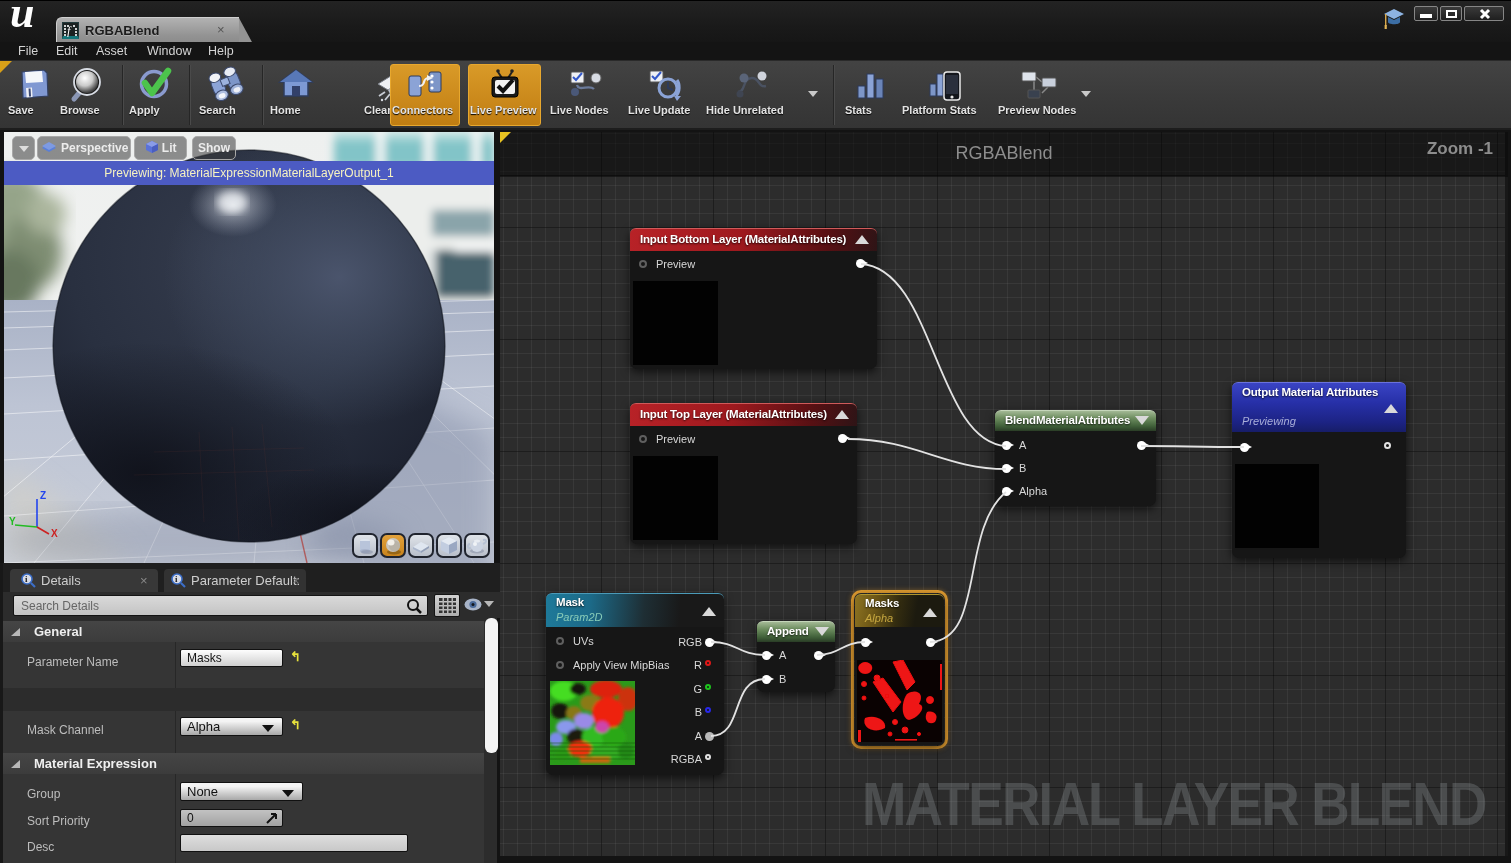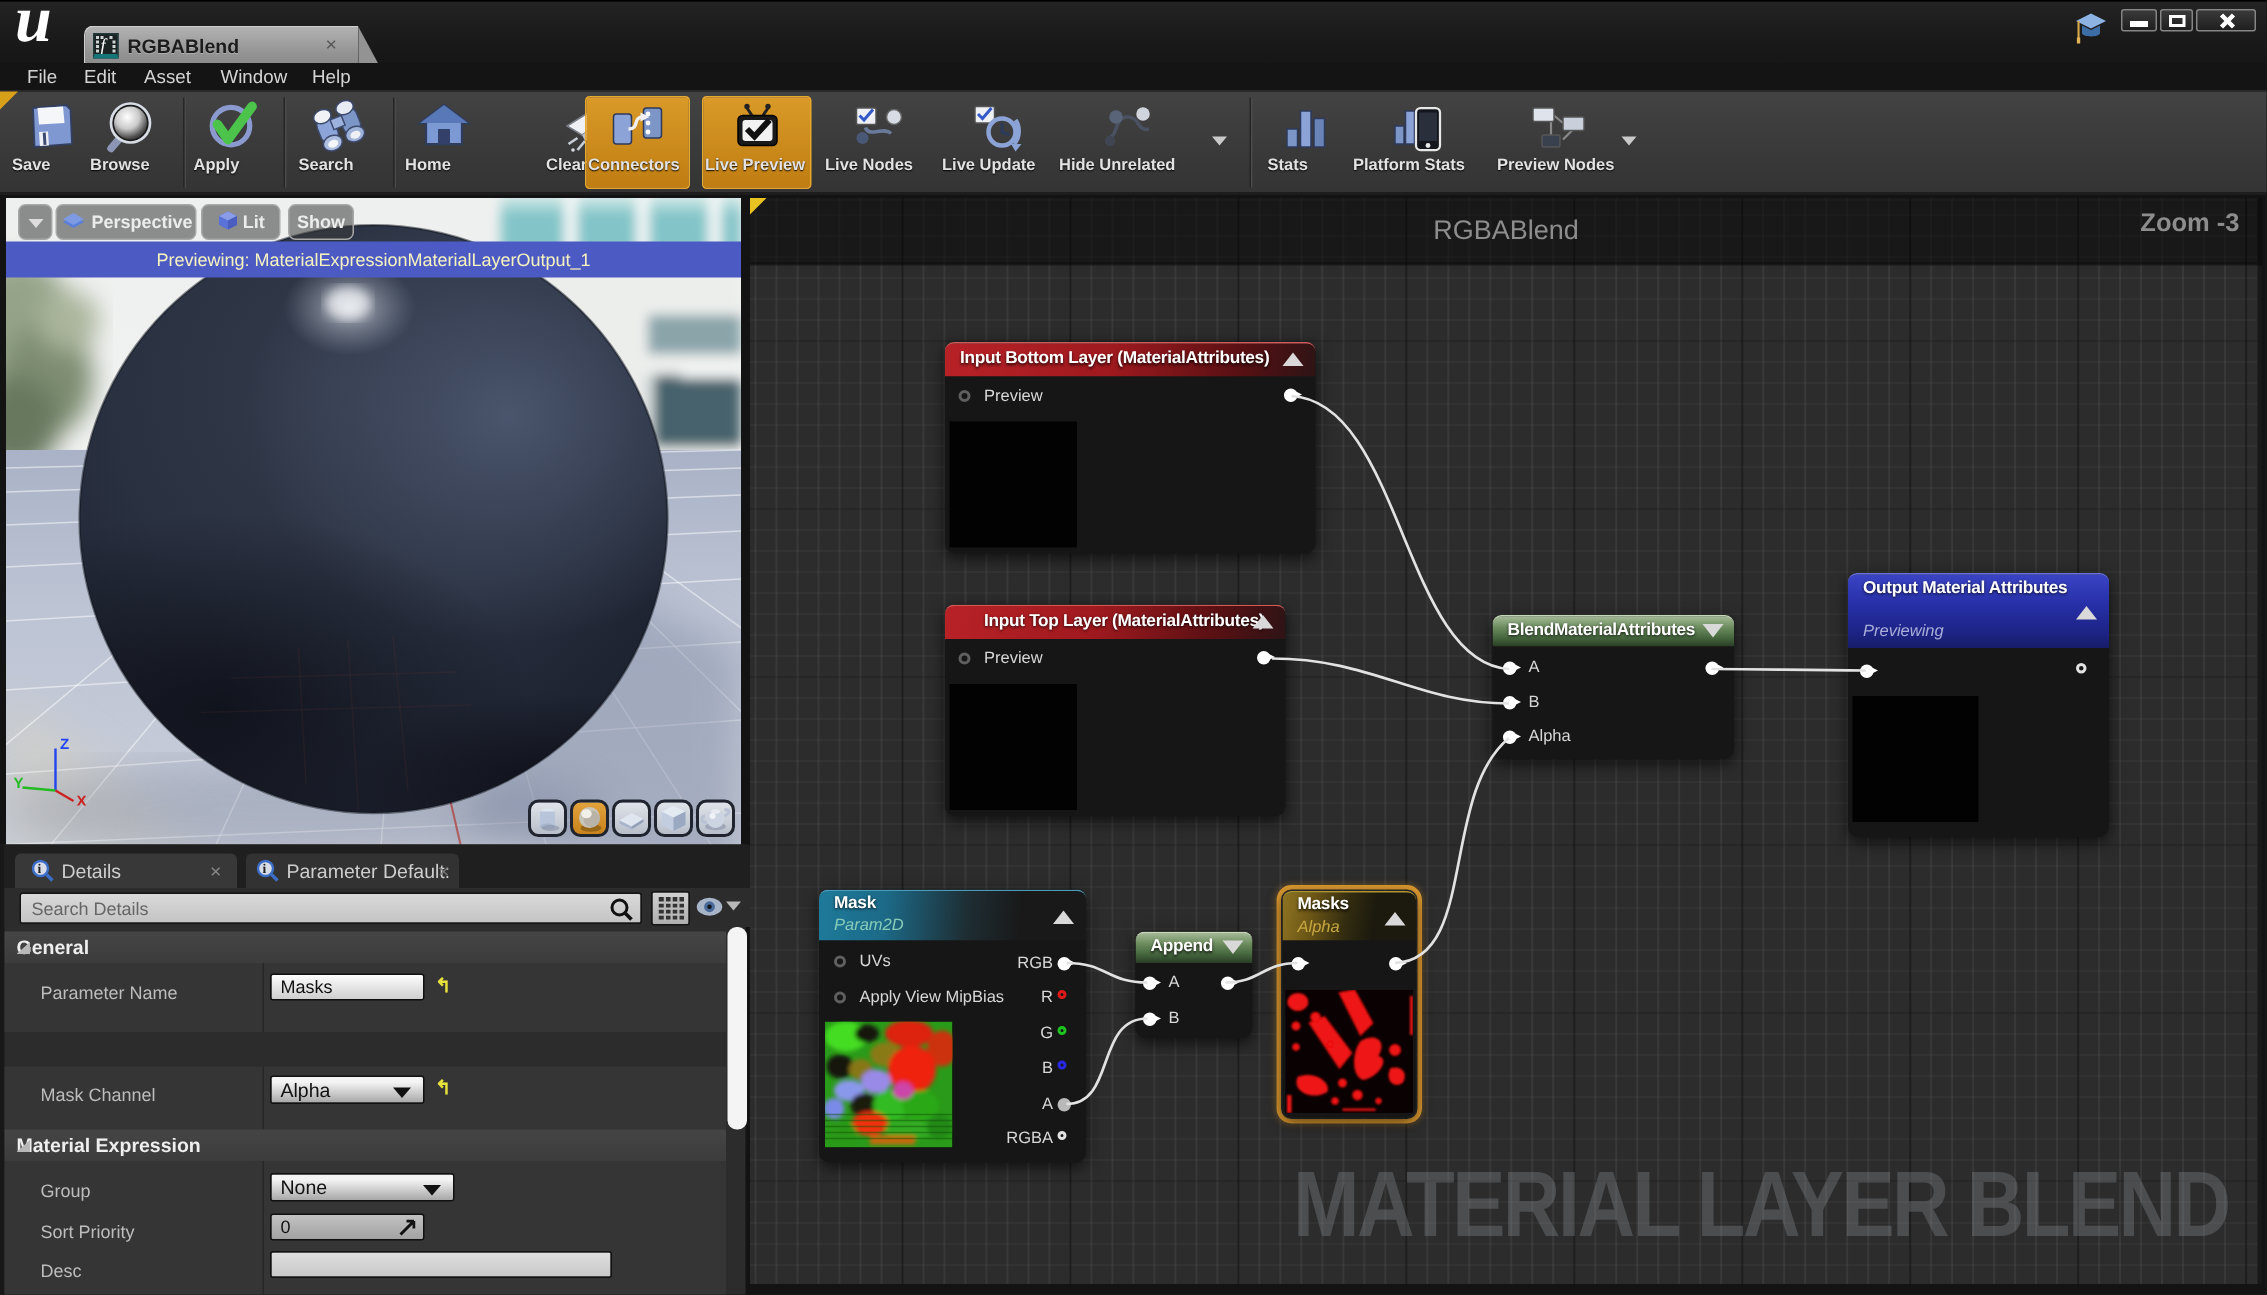--- a/index.html
+++ b/index.html
@@ -46,21 +46,21 @@
 #gizmo { position:absolute; left:8px; top:368px; width:60px; height:50px; }
 
 
 #details { position:absolute; left:0; top:563px; width:497px; height:300px; background:#2c2c2c; border-left:3px solid #181818; }
 #dtabs { position:absolute; left:0; top:0; width:497px; height:29px; background:#1f1f1f; }
 .dtab { position:absolute; top:6px; height:23px; border-radius:4px 4px 0 0; }
 .dtab .dtx { position:absolute; top:4px; font-size:13px; color:#cecece; white-space:nowrap; overflow:hidden; }
 .dico { position:absolute; width:16px; height:16px; }
 #dsearchrow { position:absolute; left:0; top:29px; width:497px; height:26px; background:#2c2c2c; }
 #dsearch { position:absolute; left:10px; top:3px; width:415px; height:21px; background:linear-gradient(#d9d9d9,#c4c4c4); border:1px solid #141414; border-radius:2px; color:#666; font-size:12px; line-height:20px; padding-left:7px; }
-.dsecthead { position:absolute; left:0; width:481px; height:21px; background:linear-gradient(#454545,#3c3c3c); color:#efefef; font-size:13px; font-weight:bold; line-height:21px; padding-left:8px; }
+.dsecthead { position:absolute; left:0; width:481px; height:21px; background:linear-gradient(#454545,#3c3c3c); color:#efefef; font-size:13px; font-weight:bold; line-height:21px; padding-left:31px; }
 .dsecthead:before { content:""; position:absolute; left:8px; top:7px; width:9px; height:8px; background:#b8b8b8; clip-path:polygon(100% 0,100% 100%,0 100%); }
 .drowbg { position:absolute; left:0; width:481px; background:#353535; }
 .drowbg .vline { position:absolute; left:172px; top:0; width:1px; height:100%; background:#272727; }
 .dlabel { position:absolute; left:24px; font-size:12px; color:#bdbdbd; }
 .dfield { position:absolute; left:177px; height:18px; background:linear-gradient(#fdfdfd,#cfcfcf); border:1px solid #111; border-radius:2px; font-size:12px; color:#111; line-height:16px; padding-left:6px; }
 .ddrop { position:absolute; left:177px; height:19px; background:linear-gradient(#f4f4f4 20%,#a8a8a8); border:1px solid #111; border-radius:2px; font-size:13px; color:#111; line-height:17px; padding-left:6px; }
 .ddrop:after { content:""; position:absolute; right:8px; top:7px; border-left:6px solid transparent; border-right:6px solid transparent; border-top:7px solid #111; }
 .yreset { position:absolute; width:12px; height:12px; color:#e8e23c; font-size:13px; font-weight:bold; line-height:12px; }
 #dscroll { position:absolute; left:482px; top:55px; width:13px; height:135px; background:#f4f4f4; border-radius:6px; }
 
@@ -562,36 +562,36 @@
     <span class="dlabel" style="top:66px;">Desc</span>
     <div class="dfield" style="top:60px;width:228px;background:linear-gradient(#dedede,#c8c8c8);"></div>
   </div>
   <div id="dscroll"></div>
 </div>
 
 <div id="graph">
   <div id="gband"></div>
   <div id="gcorner"></div>
   <div id="gtitle">RGBABlend</div>
-  <div id="gzoom">Zoom -3</div>
+  <div id="gzoom">Zoom -1</div>
   <div id="watermark">MATERIAL LAYER BLEND</div>
 
   <div class="node" style="left:130px;top:96px;width:247px;height:141px;">
     <div class="nhead" style="height:23px;background:linear-gradient(100deg,#b82227,#9e191e 45%,#571013 80%,#2e1416);border-top:1px solid #cf5a5a;"></div>
     <span class="ntitle" style="top:5px;">Input Bottom Layer (MaterialAttributes)</span>
     <div class="tri-up" style="right:8px;top:7px;"></div>
     <div class="pin hollow" style="left:9px;top:32px;"></div>
     <span class="pinlab" style="left:26px;top:30px;">Preview</span>
     <div class="pin full" style="left:226px;top:31px;"></div>
     <div class="prevbox" style="left:3px;top:53px;width:85px;height:84px;"></div>
   </div>
 
   <div class="node" style="left:130px;top:271px;width:227px;height:141px;">
     <div class="nhead" style="height:23px;background:linear-gradient(100deg,#b82227,#9e191e 45%,#571013 80%,#2e1416);border-top:1px solid #cf5a5a;"></div>
-    <span class="ntitle" style="top:5px;margin-left:16px;">Input Top Layer (MaterialAttributes)</span>
+    <span class="ntitle" style="top:5px;">Input Top Layer (MaterialAttributes)</span>
     <div class="tri-up" style="right:8px;top:7px;"></div>
     <div class="pin hollow" style="left:9px;top:32px;"></div>
     <span class="pinlab" style="left:26px;top:30px;">Preview</span>
     <div class="pin full" style="left:208px;top:31px;"></div>
     <div class="prevbox" style="left:3px;top:53px;width:85px;height:84px;"></div>
   </div>
 
   <div class="node" style="left:495px;top:278px;width:161px;height:96px;">
     <div class="nhead" style="height:21px;background:linear-gradient(#a3b995,#6e8e60 35%,#41613a 75%,#2a3d26);border-top:1px solid #c5d6ba;"></div>
     <span class="ntitle" style="top:4px;">BlendMaterialAttributes</span>

